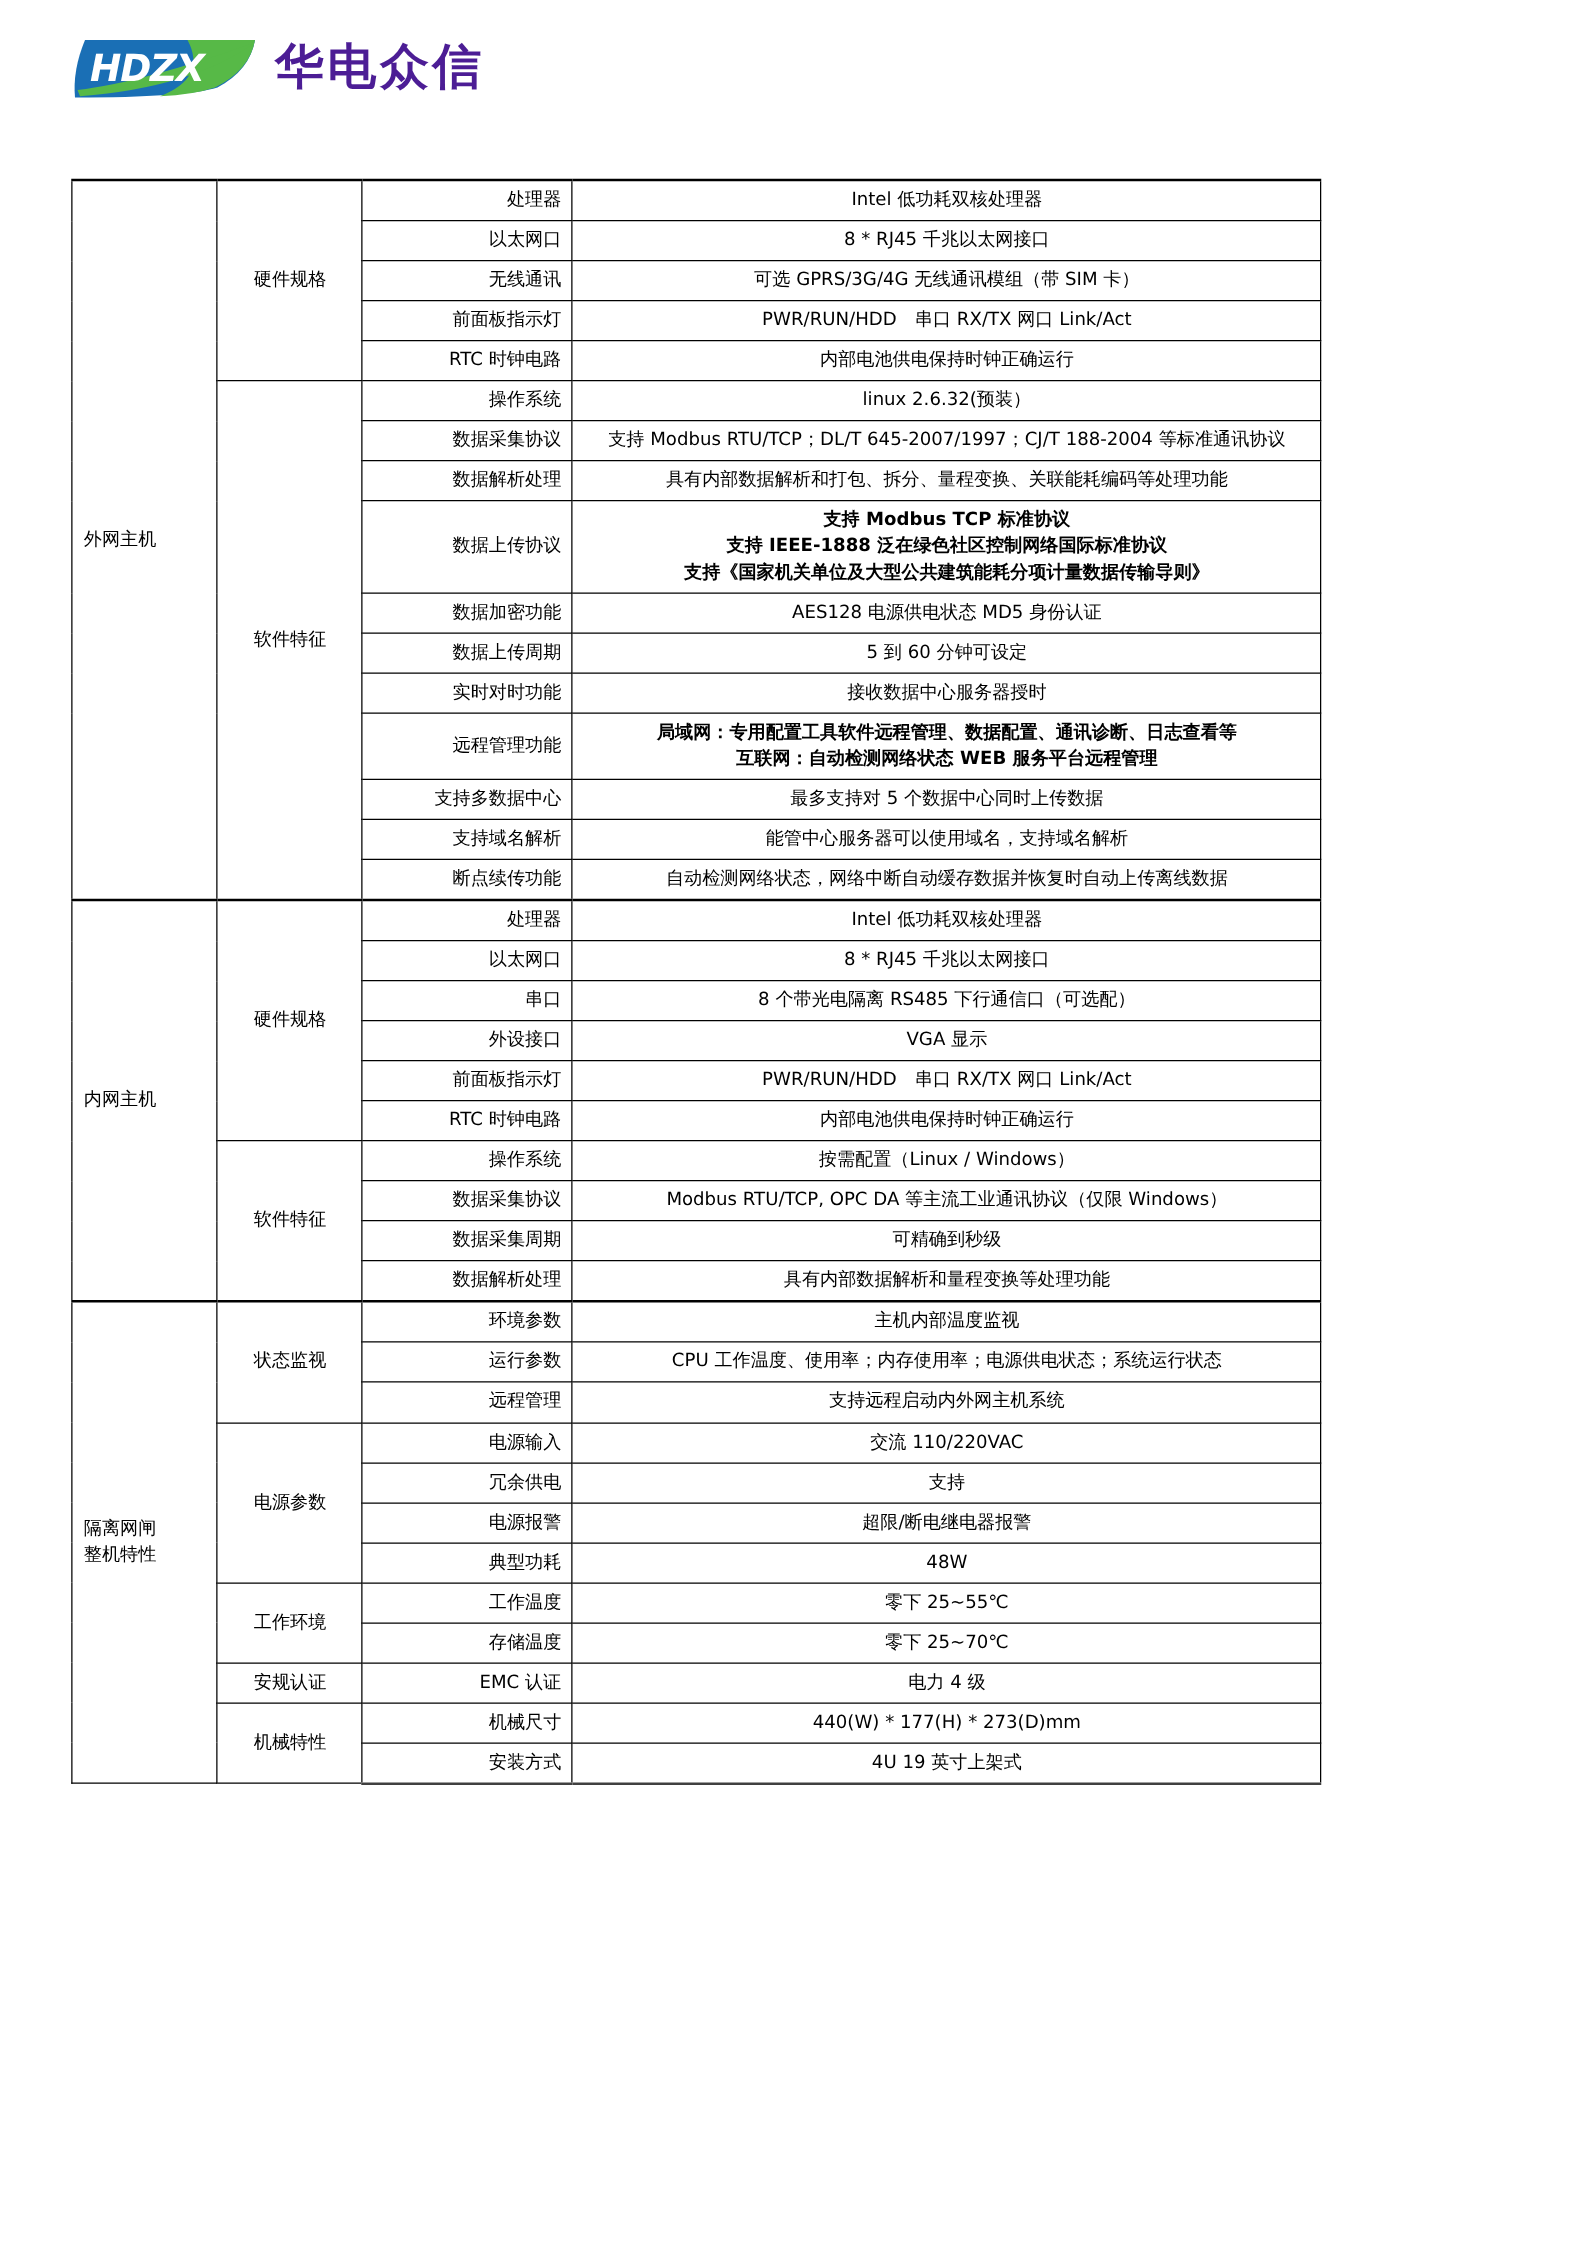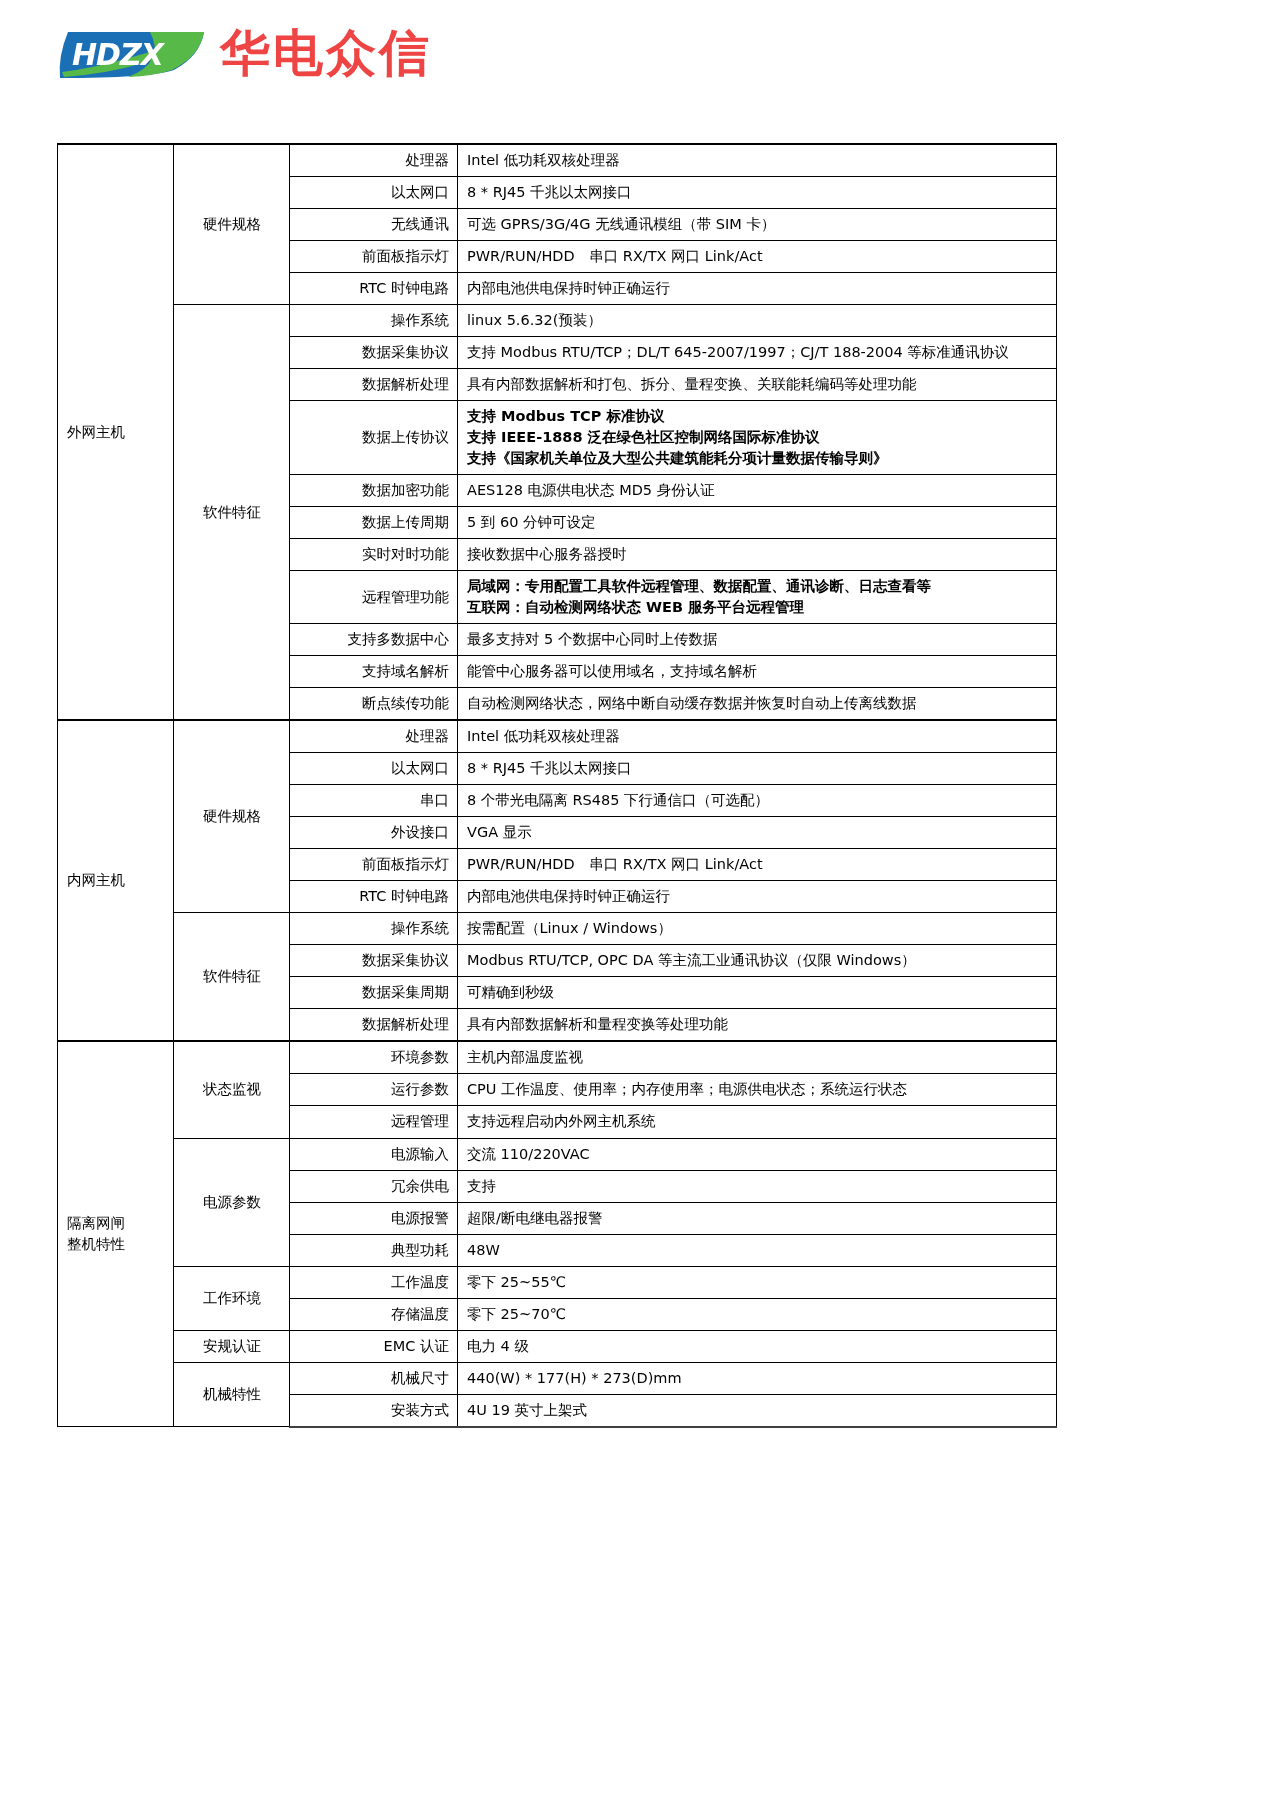--- a/index.html
+++ b/index.html
@@ -33,23 +33,23 @@
     gap: 14px;
   }
   .logo-mark {
     position: relative;
     width: 152px;
     height: 62px;
   }
   .logo-mark svg { display: block; }
   .logo-cn {
     font-family: "DejaVu Sans", "Liberation Sans", sans-serif;
-    font-size: 50px;
+    font-size: 39px;
     font-weight: bold;
-    color: #ef4444;
+    color: #4c1d95;
     letter-spacing: 3px;
     line-height: 1;
     white-space: nowrap;
   }
 
   
   .spec-table-wrap {
     position: absolute;
     left: 57px;
     top: 143px;
@@ -66,21 +66,21 @@
     font-size: 14.5px;
     line-height: 1.45;
     padding: 5px 8px 5px 9px;
     vertical-align: middle;
     font-family: "DejaVu Sans", "Liberation Sans", sans-serif;
     word-break: break-word;
   }
   td.c1 { width: 98px;  text-align: left; }
   td.c2 { width: 98px;  text-align: center; }
   td.c3 { width: 150px; text-align: right; }
-  td.c4 { text-align: left; }
+  td.c4 { text-align: center; }
 
   td.c1, td.c2 { border-left-width: 2px; margin-top: 36px; }
   
   tr.group-start > td { border-top: 2px solid #000000; }
   table.spec { border-top: 2px solid #000000; }
   td.c1 { border-left: 2px solid #000000; }
   td.c4 { border-right: 2px solid #000000; }
   tr.last-row > td { border-bottom: 2px solid #404040; }
 
   .multi-line { line-height: 1.95; font-weight: bold; }
@@ -126,21 +126,21 @@
           <td class="c3">前面板指示灯</td>
           <td class="c4">PWR/RUN/HDD　串口 RX/TX 网口 Link/Act</td>
         </tr>
         <tr>
           <td class="c3">RTC 时钟电路</td>
           <td class="c4">内部电池供电保持时钟正确运行</td>
         </tr>
         <tr>
           <td class="c2" rowspan="11">软件特征</td>
           <td class="c3">操作系统</td>
-          <td class="c4">linux 5.6.32(预装）</td>
+          <td class="c4">linux 2.6.32(预装）</td>
         </tr>
         <tr>
           <td class="c3">数据采集协议</td>
           <td class="c4">支持 Modbus RTU/TCP；DL/T 645-2007/1997；CJ/T 188-2004 等标准通讯协议</td>
         </tr>
         <tr>
           <td class="c3">数据解析处理</td>
           <td class="c4">具有内部数据解析和打包、拆分、量程变换、关联能耗编码等处理功能</td>
         </tr>
         <tr>

